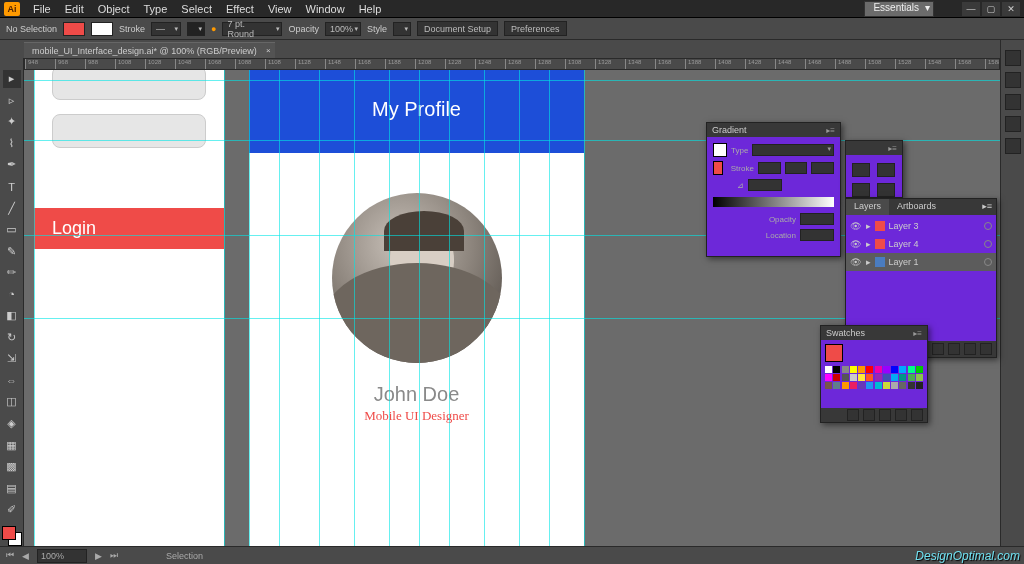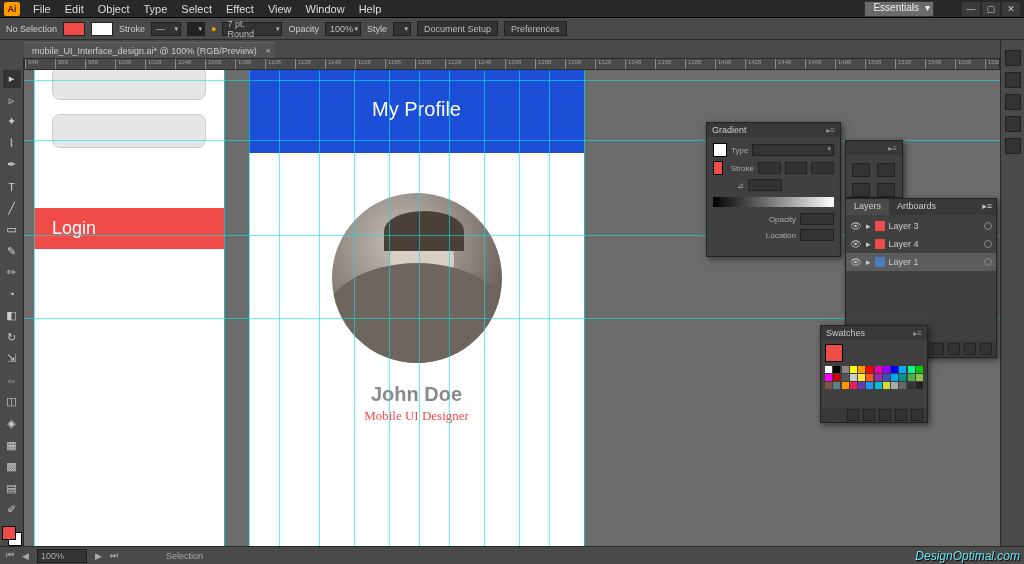--- a/index.html
+++ b/index.html
@@ -36,25 +36,25 @@
 .art1-field{margin:16px 18px 0; height:34px; border:1px solid #ccc; border-radius:8px; background:#e6e6e6;}
 .art1-field.f2{margin-top:14px;}
 .art1-login{background:#ef4b48; color:#fff; font-size:18px; padding:10px 18px; margin-top:60px;}
 .artboard2 { position:absolute; top:-5px; left:225px; width:335px; height:530px; background:#fff;}
 .art2-head{height:88px; background:#1d4ed8; display:flex; align-items:center; justify-content:center; color:#fff; font-size:20px; font-weight:300;}
 .avatar-wrap{display:flex; justify-content:center; margin-top:40px;}
 .avatar{ width:170px; height:170px; border-radius:50%; background:radial-gradient(circle at 40% 30%, #c8c0b8 0%, #8e867e 45%, #3d3732 100%); position:relative; overflow:hidden;}
 .avatar::before{content:""; position:absolute; top:28px; left:58px; width:64px; height:76px; border-radius:50% 50% 46% 46%; background:#d8cec4;}
 .avatar::after{content:""; position:absolute; top:18px; left:52px; width:80px; height:40px; border-radius:50% 50% 0 0; background:#4a4038;}
 .a-hood{position:absolute; bottom:-20px; left:-10px; right:-10px; height:120px; background:#6e665e; border-radius:50% 50% 0 0;}
-.art2-name{text-align:center; margin-top:20px; font-size:20px; color:#8a8a8a; font-weight:700;}
+.art2-name{text-align:center; margin-top:20px; font-size:20px; color:#8a8a8a; font-weight:400;}
 .art2-role{text-align:center; font-size:13px; color:#ef4b48; margin-top:2px;font-family:Liberation Serif, serif;}
 .guide-v{position:absolute; top:0; bottom:0; width:1px; background:rgba(0,230,230,.6);}
 .guide-h{position:absolute; left:0; right:0; height:1px; background:rgba(0,230,230,.6);}
-.panel { position:absolute; background:#404040; border:1px solid #222; box-shadow:2px 2px 6px rgba(0,0,0,.5);}
+.panel { position:absolute; background:#6d28d9; border:1px solid #222; box-shadow:2px 2px 6px rgba(0,0,0,.5);}
 .panel-head{background:#383838; height:14px; font-size:9px; padding:1px 5px; color:#ccc; display:flex; align-items:center;}
 .panel-head .pc{margin-left:auto; font-size:8px; color:#999;}
 .gradient-panel{ top:122px; left:706px; width:135px; height:135px; }
 .gp-body{padding:6px; font-size:8px; color:#aaa;}
 .gp-row{display:flex; align-items:center; gap:4px; margin-bottom:4px;}
 .gp-dd{flex:1; height:12px; background:#333; border:1px solid #222; position:relative;}
 .gp-dd::after{content:"▾"; position:absolute; right:2px; font-size:7px; color:#999;}
 .gp-input{width:34px;height:12px;background:#333;border:1px solid #222;}
 .gp-ramp{height:10px; background:linear-gradient(90deg,#000,#fff); margin:6px 0;}
 .gp-sw{width:14px;height:14px;background:#ef4b48;border:1px solid #000; margin-right:4px;}

